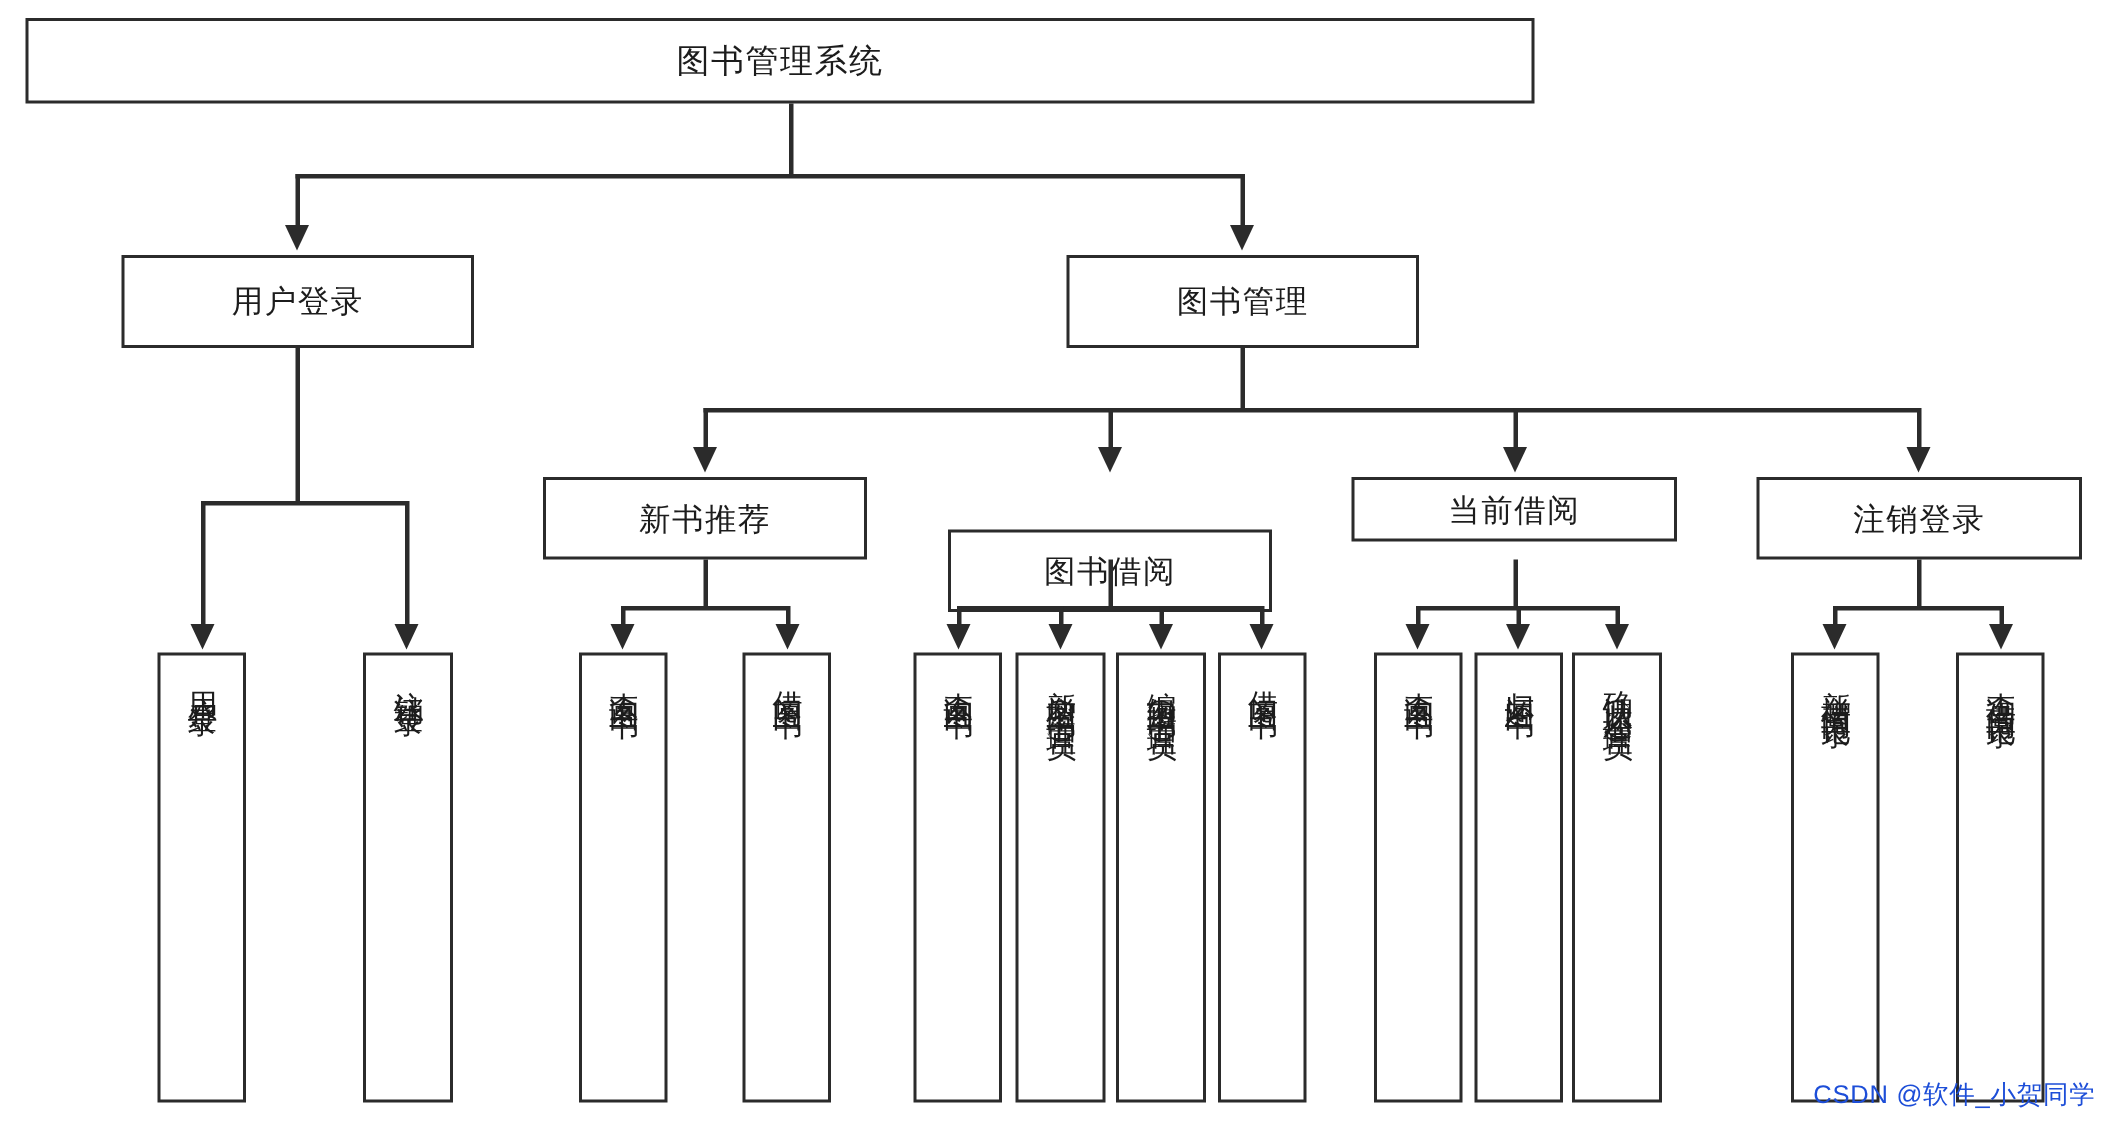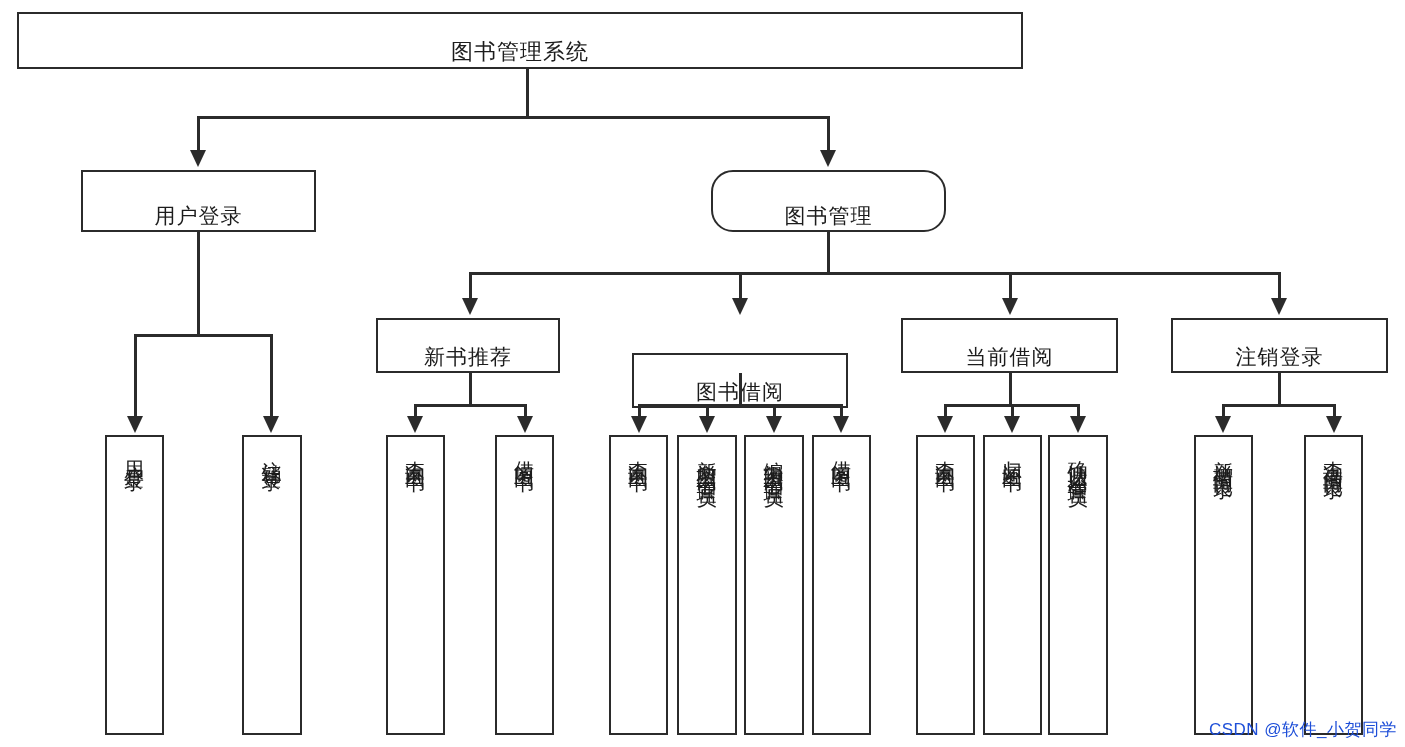--- a/index.html
+++ b/index.html
@@ -13,21 +13,21 @@
     height:747px;
     background:#ffffff;
     overflow:hidden;
   }
   .node{
     position:absolute;
     box-sizing:border-box;
     border:2.5px solid #2b2b2b;
     background:#ffffff;
     display:flex;
-    align-items:flex-end;
+    align-items:center;
     justify-content:center;
     color:#1c1c1c;
   }
   .node-root{
     font-size:22px;
     letter-spacing:1px;
   }
   .node-l1{
     font-size:21px;
     letter-spacing:1px;
@@ -90,21 +90,21 @@
   <div class="ln ln-h" style="left:197px;top:116px;width:632px;"></div>
 
   <div class="ln ln-v" style="left:197px;top:116px;height:35px;"></div>
   <div class="arrow" style="left:190px;top:150px;"></div>
   <div class="ln ln-v" style="left:827px;top:116px;height:35px;"></div>
   <div class="arrow" style="left:820px;top:150px;"></div>
 
   <div class="node node-l1" style="left:81px;top:170px;width:235px;height:62px;">
     <span class="lbl">用户登录</span>
   </div>
-  <div class="node node-l1" style="left:711px;top:170px;width:235px;height:62px;border-radius:22px;">
+  <div class="node node-l1" style="left:711px;top:170px;width:235px;height:62px;">
     <span class="lbl">图书管理</span>
   </div>
 
   <div class="ln ln-v" style="left:197px;top:232px;height:104px;"></div>
   <div class="ln ln-h" style="left:134px;top:334px;width:137px;"></div>
   <div class="ln ln-v" style="left:134px;top:334px;height:83px;"></div>
   <div class="arrow" style="left:127px;top:416px;"></div>
   <div class="ln ln-v" style="left:270px;top:334px;height:83px;"></div>
   <div class="arrow" style="left:263px;top:416px;"></div>
 
@@ -120,27 +120,27 @@
 
   <div class="ln ln-v" style="left:469px;top:272px;height:27px;"></div>
   <div class="arrow" style="left:462px;top:298px;"></div>
   <div class="ln ln-v" style="left:739px;top:272px;height:27px;"></div>
   <div class="arrow" style="left:732px;top:298px;"></div>
   <div class="ln ln-v" style="left:1009px;top:272px;height:27px;"></div>
   <div class="arrow" style="left:1002px;top:298px;"></div>
   <div class="ln ln-v" style="left:1278px;top:272px;height:27px;"></div>
   <div class="arrow" style="left:1271px;top:298px;"></div>
 
-  <div class="node node-l2" style="left:362px;top:318px;width:184px;height:55px;margin-left:14px;">
+  <div class="node node-l2" style="left:362px;top:318px;width:216px;height:55px;">
     <span class="lbl">新书推荐</span>
   </div>
   <div class="node node-l2" style="left:632px;top:318px;width:216px;height:55px;margin-top:35px;">
     <span class="lbl">图书借阅</span>
   </div>
-  <div class="node node-l2" style="left:901px;top:318px;width:217px;height:55px;">
+  <div class="node node-l2" style="left:901px;top:318px;width:217px;height:43px;">
     <span class="lbl">当前借阅</span>
   </div>
   <div class="node node-l2" style="left:1171px;top:318px;width:217px;height:55px;">
     <span class="lbl">注销登录</span>
   </div>
 
   <div class="ln ln-v" style="left:469px;top:373px;height:33px;"></div>
   <div class="ln ln-h" style="left:414px;top:404px;width:112px;"></div>
   <div class="ln ln-v" style="left:414px;top:404px;height:13px;"></div>
   <div class="arrow" style="left:407px;top:416px;"></div>

